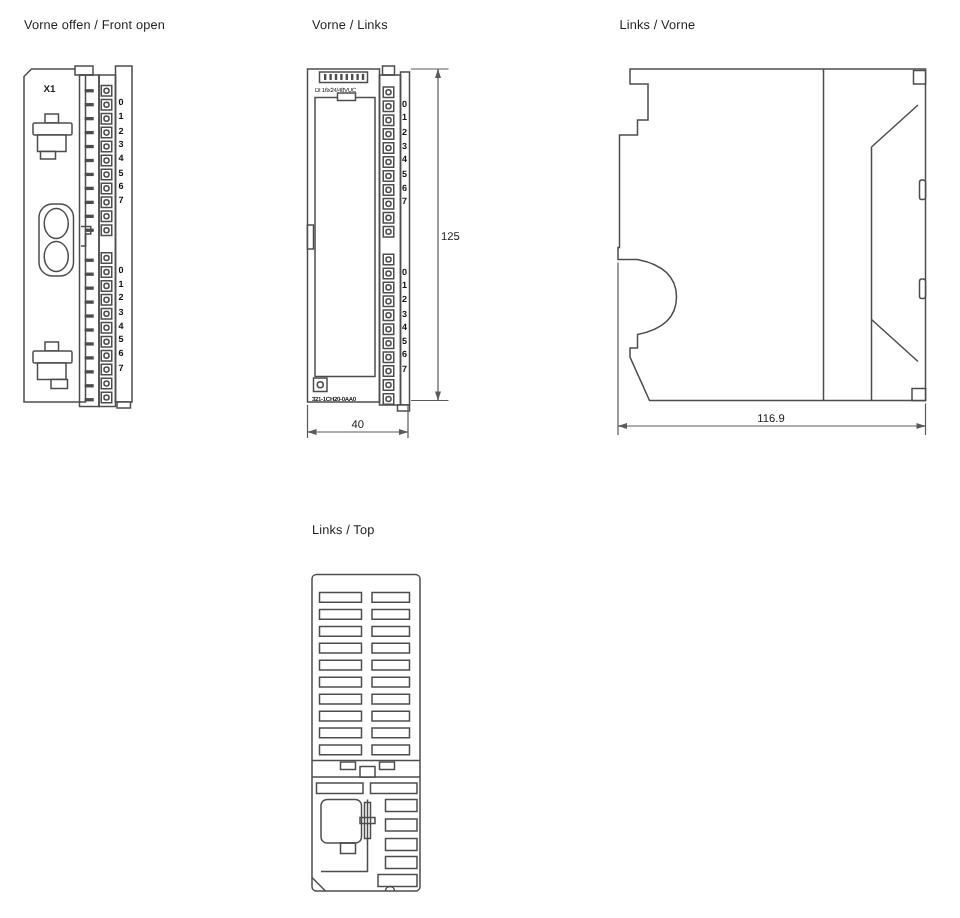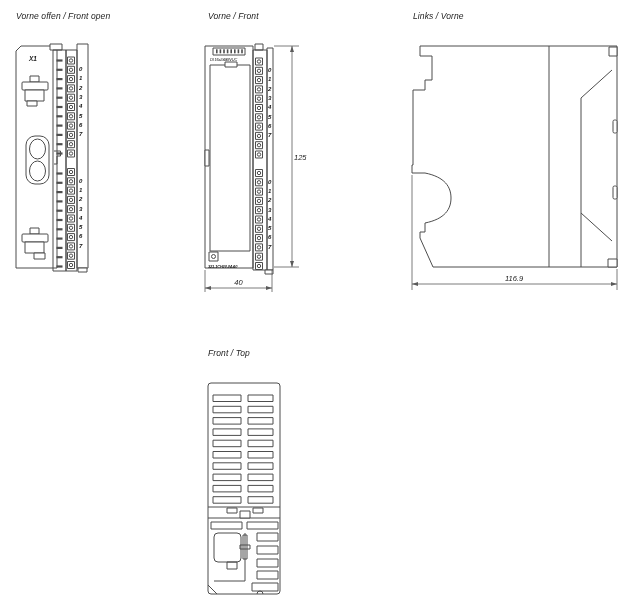--- a/index.html
+++ b/index.html
@@ -1,38 +1,38 @@
 <!DOCTYPE html>
 <html><head>
 <meta charset="utf-8">
 <style>
   html,body{margin:0;padding:0;background:#fff;}
   .canvas{position:relative;width:640px;height:612px;background:#ffffff;overflow:hidden;
-          font-family:"Liberation Sans",sans-serif;color:#1a1a1a;font-style:italic;}
+          font-family:"Liberation Sans",sans-serif;color:#1a1a1a;}
   .view-title{position:absolute;font-size:8.5px;letter-spacing:.1px;color:#222;white-space:nowrap;}
   svg{position:absolute;overflow:visible;}
   svg *{vector-effect:non-scaling-stroke;}
   .ln{fill:none;stroke:#4d4d4d;stroke-width:1;}
   .fw{fill:#ffffff;stroke:#4d4d4d;stroke-width:1;}
   .dim{fill:none;stroke:#5a5a5a;stroke-width:0.8;}
   .arr{fill:#5a5a5a;stroke:none;}
   .tick{fill:#4d4d4d;stroke:none;}
   .svgtxt{fill:#1a1a1a;stroke:none;font-family:"Liberation Sans",sans-serif;}
   .ch-col{position:absolute;width:10px;text-align:left;}
   .ch-col div{height:9.3px;line-height:9.3px;font-size:6px;font-weight:700;color:#111;}
 </style>
 </head>
 <body>
 
 <div class="canvas">
 
   <div class="view-title" style="left:16px;top:11px;">Vorne offen / Front open</div>
-  <div class="view-title" style="left:208px;top:11px;">Vorne / Front</div>
+  <div class="view-title" style="left:208px;top:11px;">Vorne / Links</div>
   <div class="view-title" style="left:413px;top:11px;">Links / Vorne</div>
-  <div class="view-title" style="left:208px;top:348px;">Front / Top</div>
+  <div class="view-title" style="left:208px;top:348px;">Links / Top</div>
 
   <svg style="left:14px;top:42px;" width="82" height="236" viewBox="0 0 82 236">
     <g>
       <path class="ln" d="M2,9 L7,4 H43 V226 H2 Z"></path>
       <rect class="fw" x="36" y="2" width="12" height="6"></rect>
       <text class="svgtxt" x="15" y="19" font-size="6.5" font-weight="bold">X1</text>
 
       <g>
         <rect class="fw" x="16" y="34" width="9" height="6"></rect>
         <rect class="fw" x="8" y="40" width="26" height="8" rx="1"></rect>

